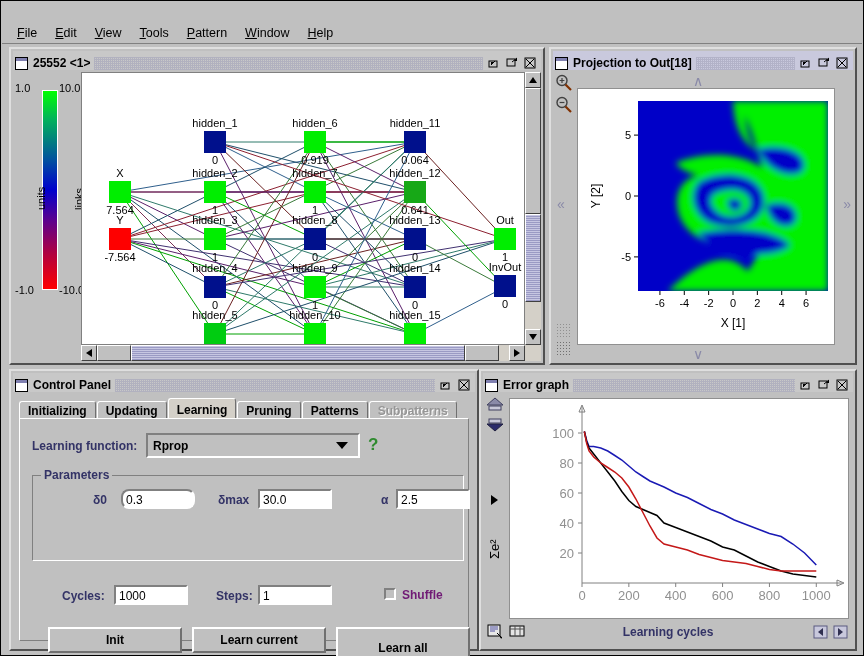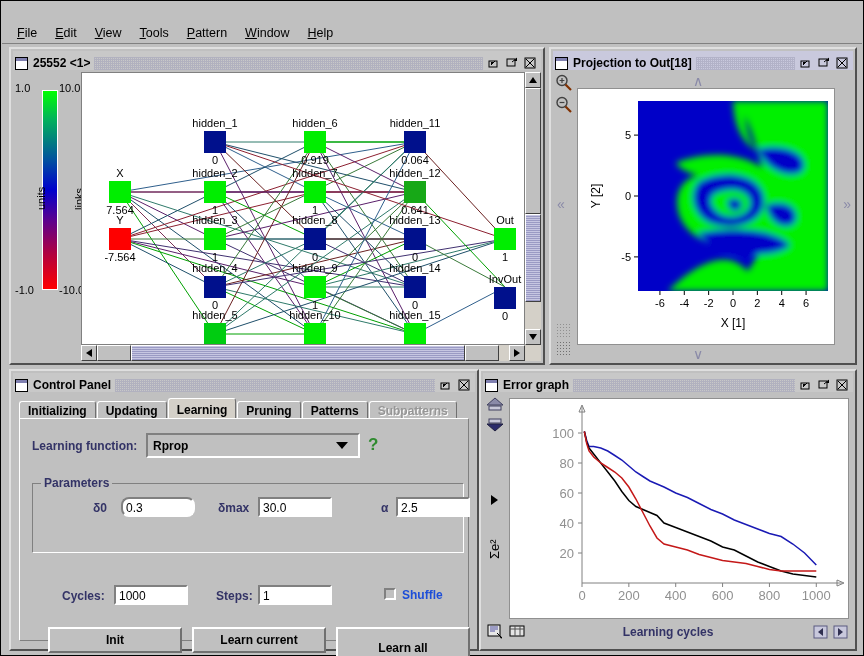--- a/index.html
+++ b/index.html
@@ -372,21 +372,21 @@
             </div>
             <div class="node" style="left: 322px; top: 250px;">
               <div class="sq" style="background: rgb(0, 238, 0);"></div>
               <div class="nlab top">hidden_15</div>
             </div>
             <div class="node" style="left: 412px; top: 155px; border-radius: 9px;">
               <div class="sq" style="background: rgb(0, 238, 0);"></div>
               <div class="nlab top">Out</div>
               <div class="nlab bot">1</div>
             </div>
-            <div class="node" style="left: 412px; top: 214px;">
+            <div class="node" style="left: 412px; top: 202px;">
               <div class="sq" style="background: rgb(0, 16, 140);"></div>
               <div class="nlab top">InvOut</div>
               <div class="nlab bot">0</div>
             </div>
           </div>
       </div>
 
       <div class="sbv">
         <div class="arrbtn" style="position:absolute;left:0;top:0;width:16px;height:16px;">
           <div class="tri" style="border-left:4px solid transparent;border-right:4px solid transparent;border-bottom:6px solid #000;"></div>
@@ -550,41 +550,41 @@
         </div>
 
       <div class="tabpanel">
         <div style="position:absolute;left:12px;top:20px;" class="lbl-blue">Learning function:</div>
         <div class="combo" style="left:126px;top:14px;width:214px;height:25px;">
           <div class="combo-text">Rprop</div>
           <div class="combo-arrow"></div>
         </div>
         <div style="position:absolute;left:348px;top:16px;font-size:17px;font-weight:bold;color:#2f8b2f;">?</div>
 
-        <div class="group" style="left:12px;top:64px;width:432px;height:70px;">
+        <div class="group" style="left:12px;top:56px;width:432px;height:86px;">
           <div class="group-title">Parameters</div>
 
           <div class="lbl-blue" style="position:absolute;left:60px;top:17px;">δ0</div>
           <input class="tfield" style="left: 88px; top: 13px; width: 74px; height: 20px; border-radius: 8px;" value="0.3">
 
           <div class="lbl-blue" style="position:absolute;left:185px;top:17px;">δmax</div>
           <input class="tfield" style="left: 225px; top: 13px; width: 74px; height: 20px;" value="30.0">
 
           <div class="lbl-blue" style="position:absolute;left:348px;top:17px;">α</div>
           <input class="tfield" style="left: 363px; top: 13px; width: 74px; height: 20px;" value="2.5">
         </div>
 
         <div class="lbl-blue" style="position:absolute;left:42px;top:170px;">Cycles:</div>
         <input class="tfield" style="left: 94px; top: 166px; width: 74px; height: 20px;" value="1000">
 
         <div class="lbl-blue" style="position:absolute;left:196px;top:170px;">Steps:</div>
         <input class="tfield" style="left: 238px; top: 166px; width: 74px; height: 20px;" value="1">
 
         <div class="chk" style="left:364px;top:169px;"></div>
-        <div style="position:absolute;left:382px;top:169px;font-size:12px;font-weight:bold;color:#1d4ed8;">Shuffle</div>
+        <div style="position:absolute;left:382px;top:169px;font-size:12px;font-weight:bold;color:#701a75;">Shuffle</div>
 
         <div class="btn" style="left:28px;top:208px;width:134px;height:26px;">Init</div>
         <div class="btn" style="left:172px;top:208px;width:134px;height:26px;">Learn current</div>
         <div class="btn" style="left:316px;top:208px;width:134px;height:41px;">Learn all</div>
       </div>
     </div>
   </div>
 
   <div class="frame" id="errframe">
     <div class="frame-tb">

